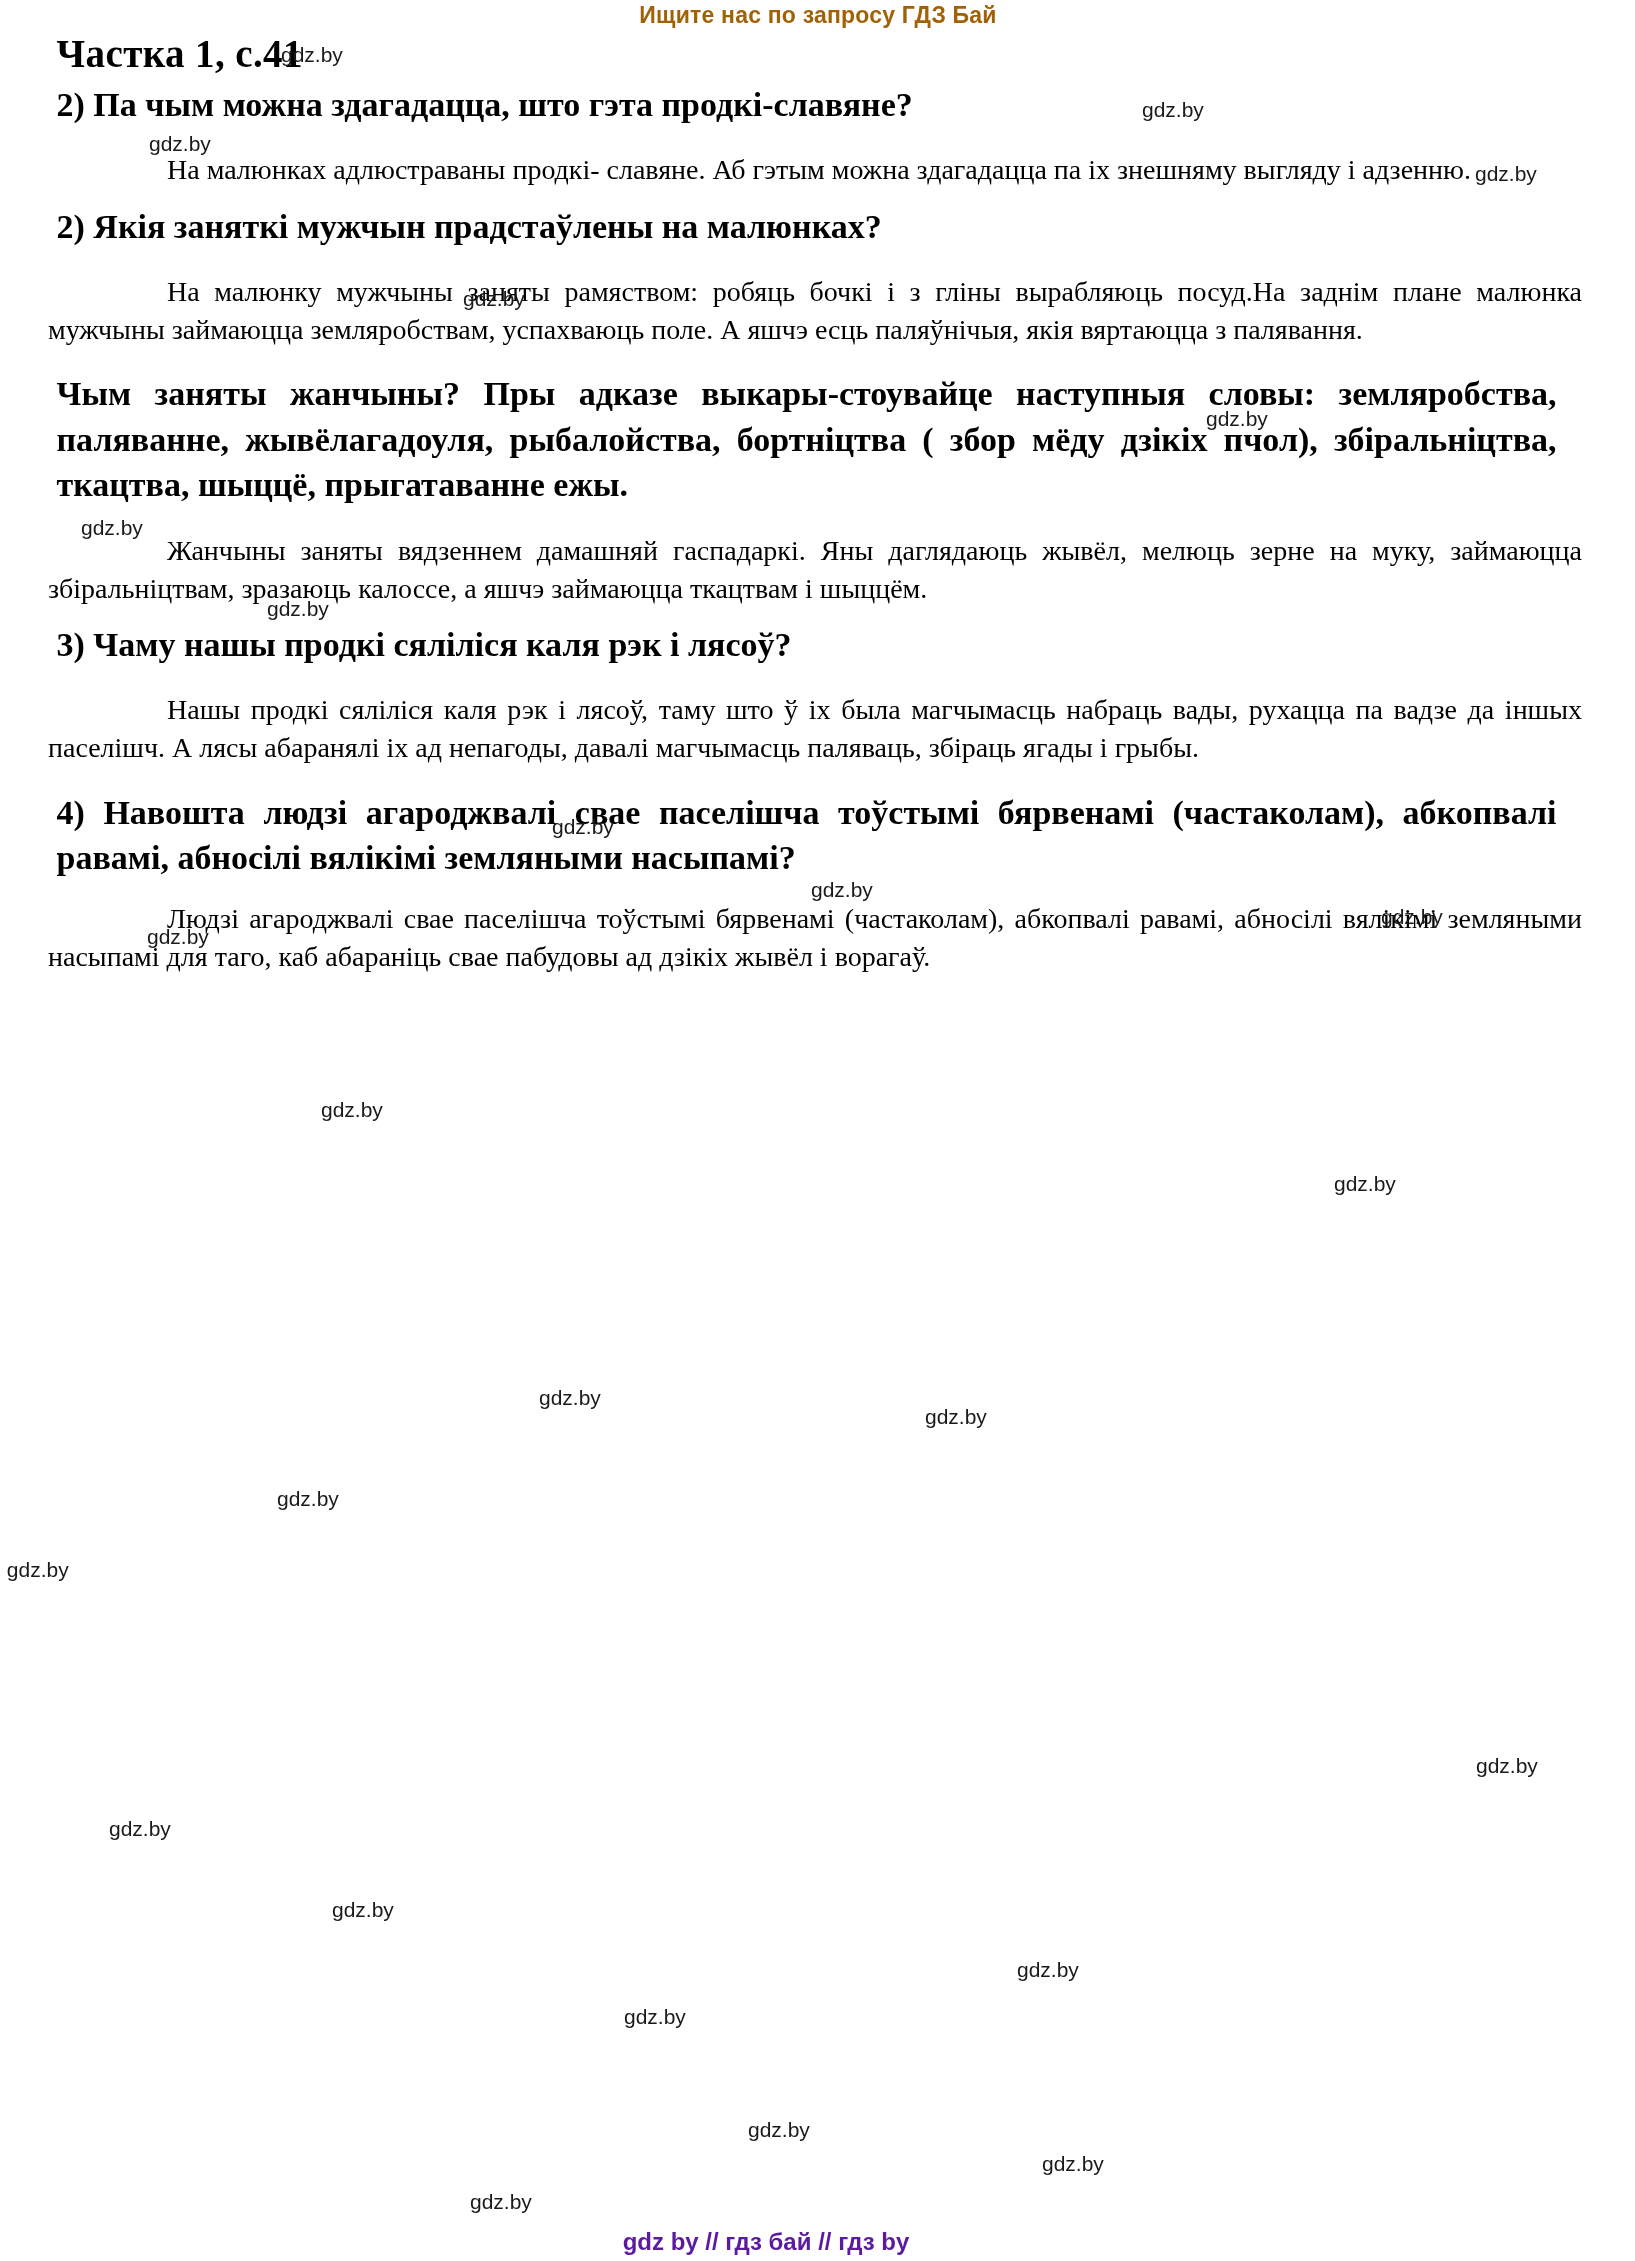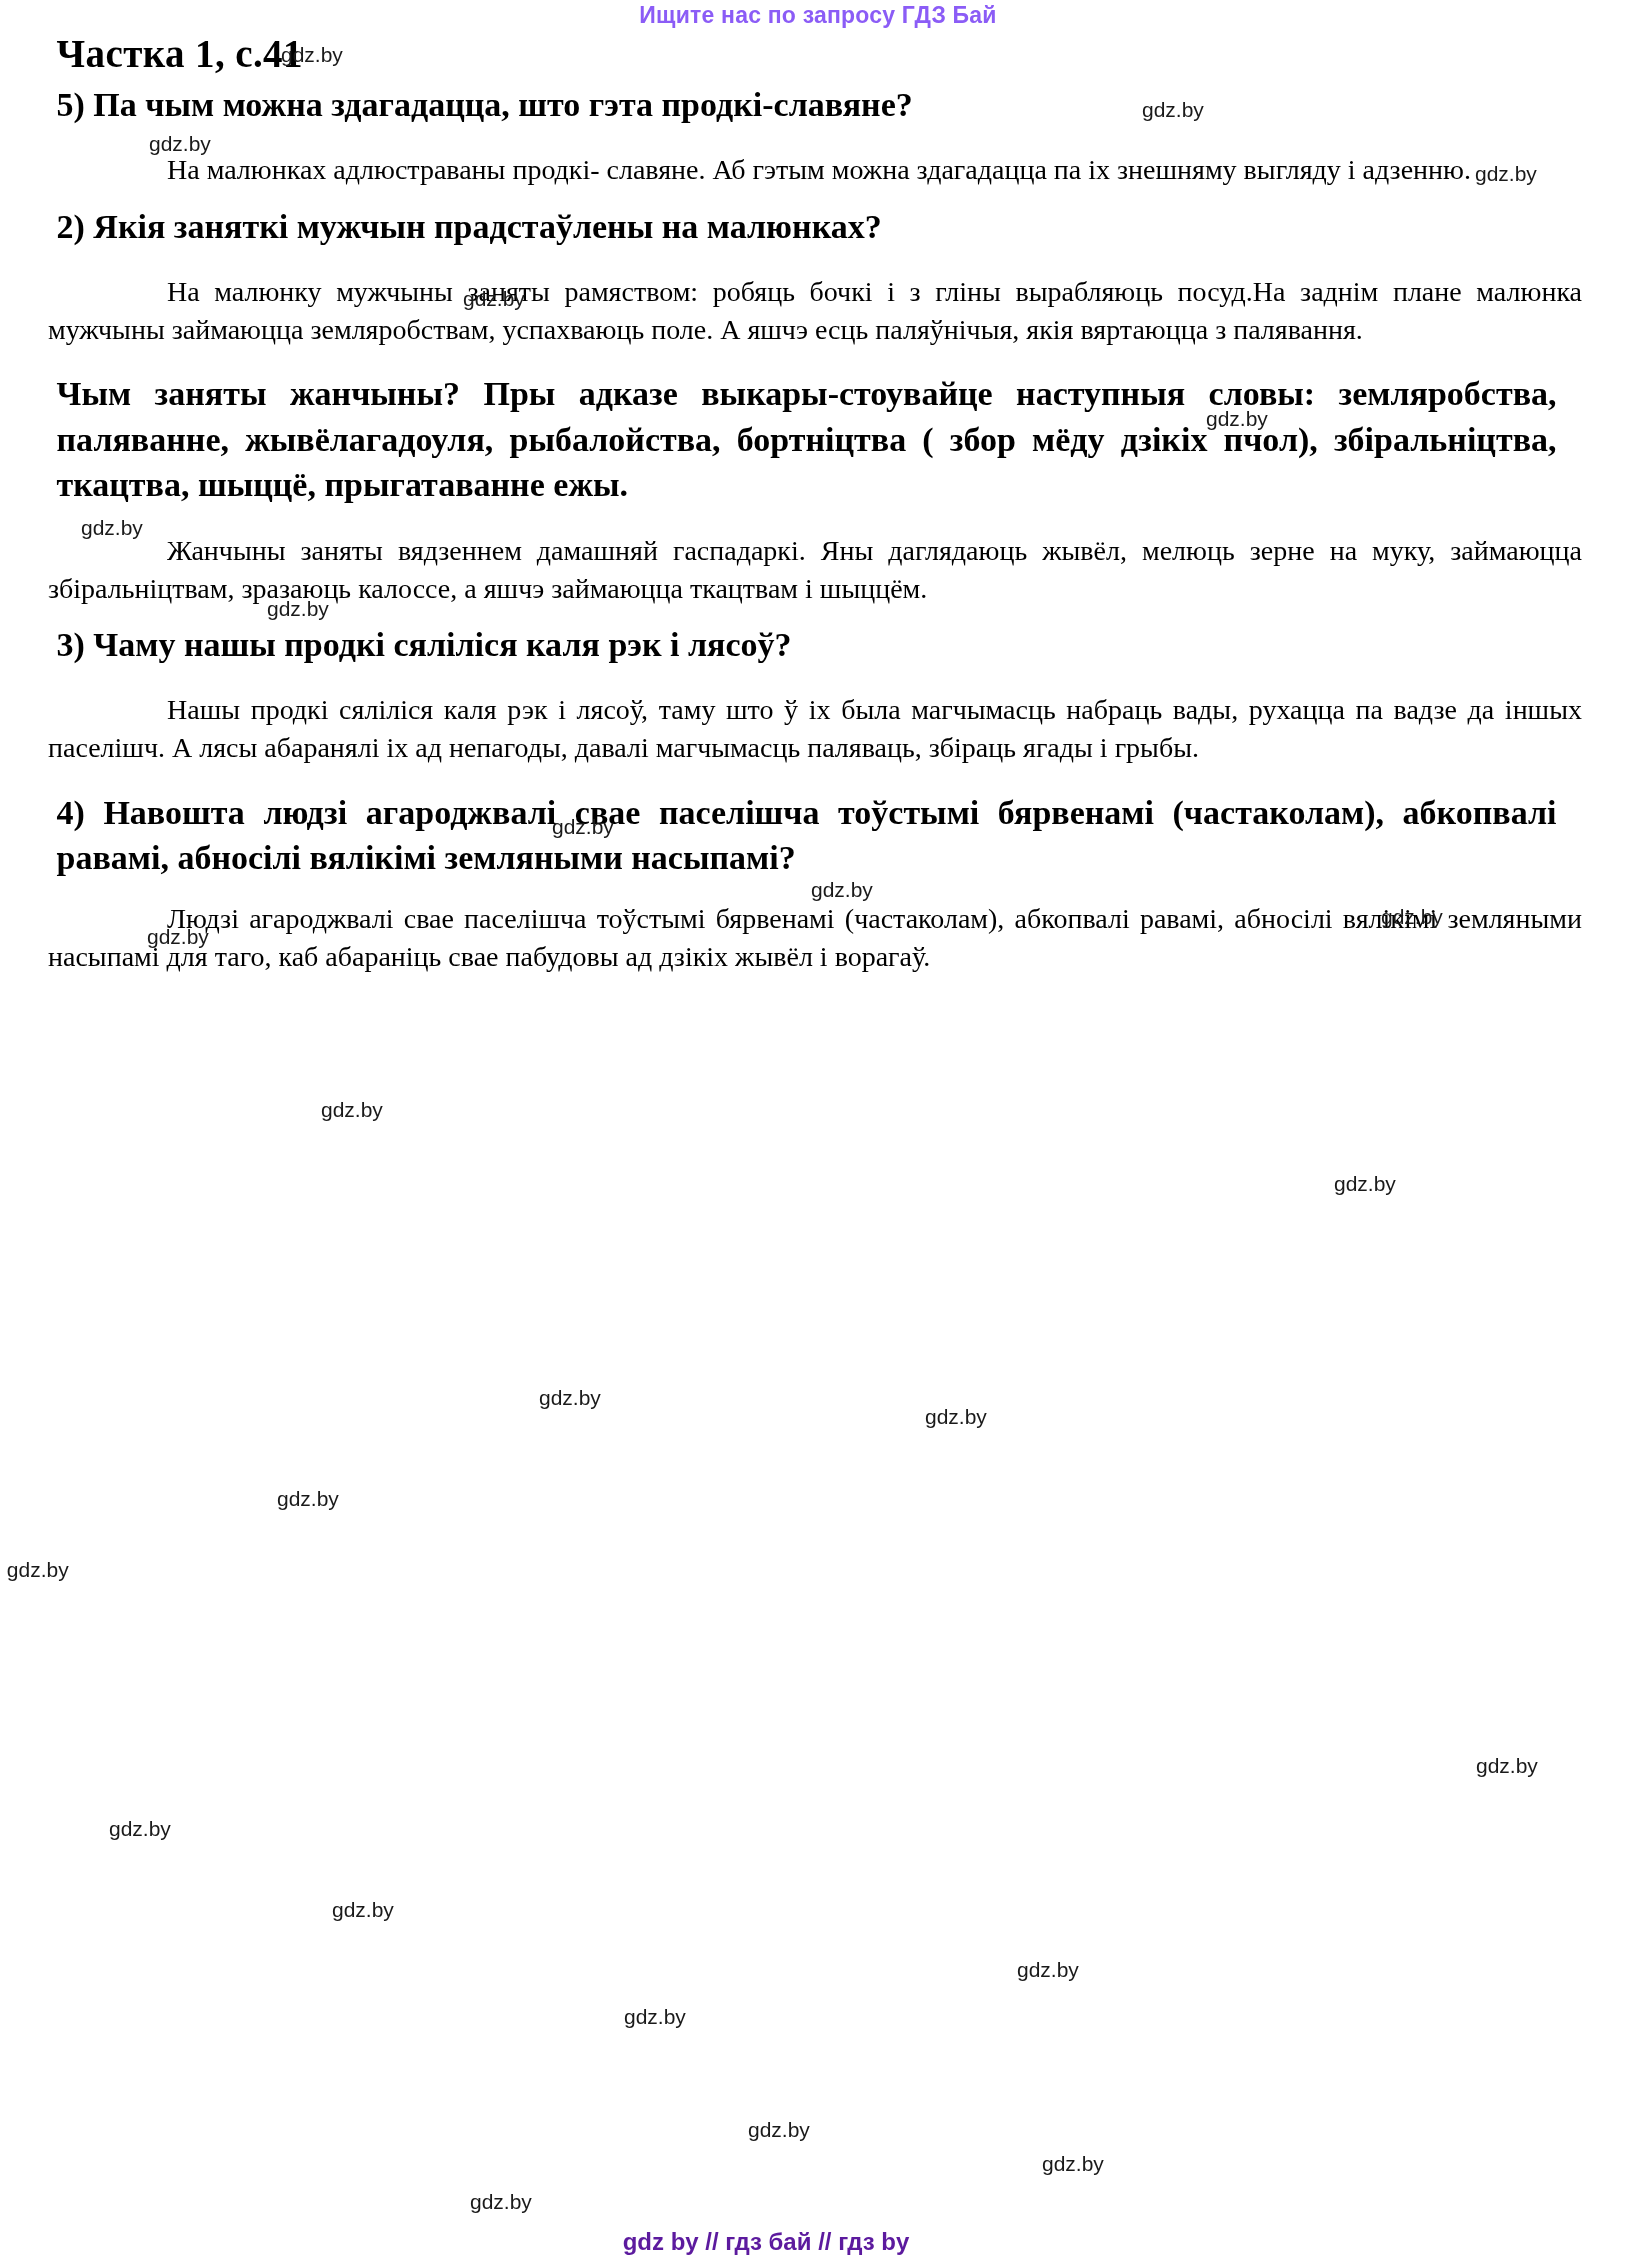--- a/index.html
+++ b/index.html
@@ -111,28 +111,28 @@
     font-weight: bold;
     font-size: 24px;
     white-space: nowrap;
   }
 </style>
 </head>
 <body>
 
 <div id="page">
 
-  <div class="promo" style="color: #8b5cf6;">Ищите нас по запросу ГДЗ Бай</div>
+  <div class="promo" style="color: #a16207;">Ищите нас по запросу ГДЗ Бай</div>
 
   <div class="content">
 
     <h1 class="page-title">Частка 1, с.41</h1>
 
 
-    <p class="question">5) Па чым можна здагадацца, што гэта продкі-славяне?</p>
+    <p class="question">2) Па чым можна здагадацца, што гэта продкі-славяне?</p>
     <p class="answer">На малюнках адлюстраваны продкі- славяне. Аб гэтым можна здагадацца па іх знешняму выгляду і адзенню.</p>
 
     <p class="question">2) Якія заняткі мужчын прадстаўлены на малюнках?</p>
     <p class="answer">На малюнку мужчыны заняты рамяством: робяць бочкі і з гліны вырабляюць посуд.На заднім плане малюнка мужчыны займаюцца земляробствам, успахваюць поле. А яшчэ есць паляўнічыя, якія вяртаюцца з палявання.</p>
 
     <p class="question-block">Чым заняты жанчыны? Пры адказе выкары-стоувайце наступныя словы: земляробства, паляванне, жывёлагадоуля, рыбалойства, бортніцтва ( збор мёду дзікіх пчол), збіральніцтва, ткацтва, шыццё, прыгатаванне ежы.</p>
     <p class="answer">Жанчыны заняты вядзеннем дамашняй гаспадаркі. Яны даглядаюць жывёл, мелюць зерне на муку, займаюцца збіральніцтвам, зразаюць калоссе, а яшчэ займаюцца ткацтвам і шыццём.</p>
 
     <p class="question">3) Чаму нашы продкі сяліліся каля рэк і лясоў?</p>
     <p class="answer">Нашы продкі сяліліся каля рэк і лясоў, таму што ў іх была магчымасць набраць вады, рухацца па вадзе да іншых паселішч. А лясы абаранялі іх ад непагоды, давалі магчымасць паляваць, збіраць ягады і грыбы.</p>

